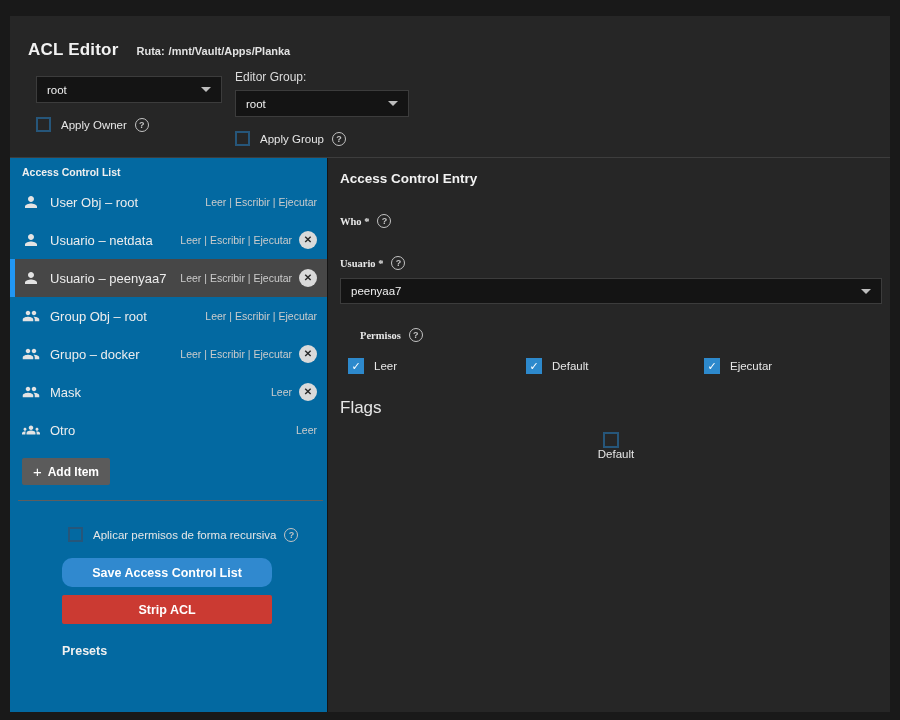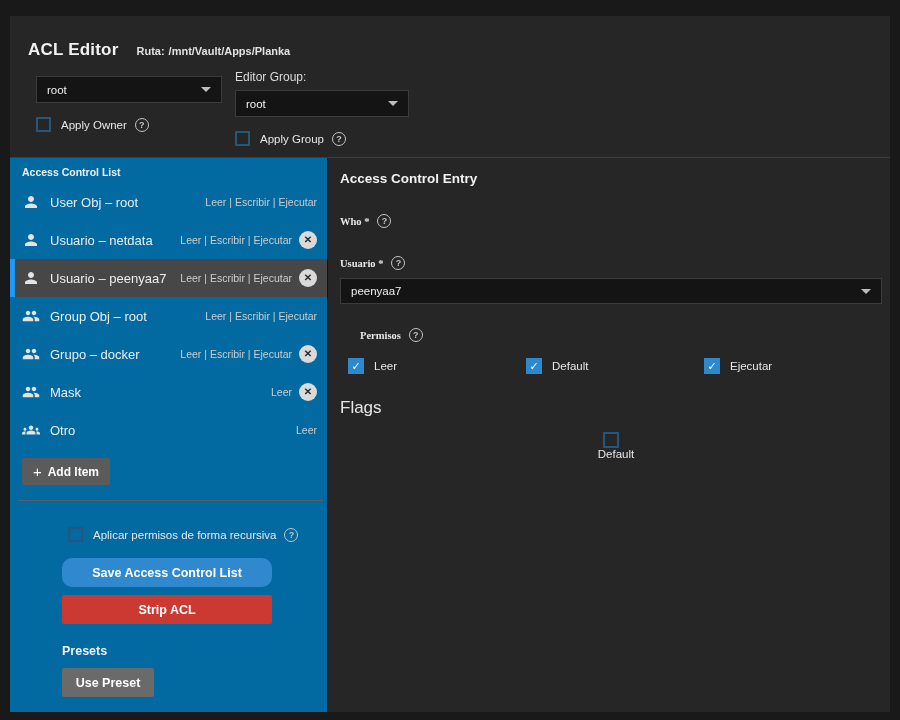--- a/index.html
+++ b/index.html
@@ -237,21 +237,20 @@
         <span class="cb"></span>
         <span class="cb-label">Aplicar permisos de forma recursiva</span>
         <span class="help-icon">?</span>
       </div>
 
       <button class="big-btn save-btn">Save Access Control List</button>
       <button class="big-btn strip-btn">Strip ACL</button>
 
       <div class="presets-title">Presets</div>
       <div class="preset-row">
-        <button class="preset-btn use">Use Preset</button>
       </div>
     </div>
 
     <div class="right-col">
       <div class="entry-title">Access Control Entry</div>
 
       <div class="entry-label-row">
         <span class="entry-label">Who *</span>
         <span class="help-icon">?</span>
       </div>

